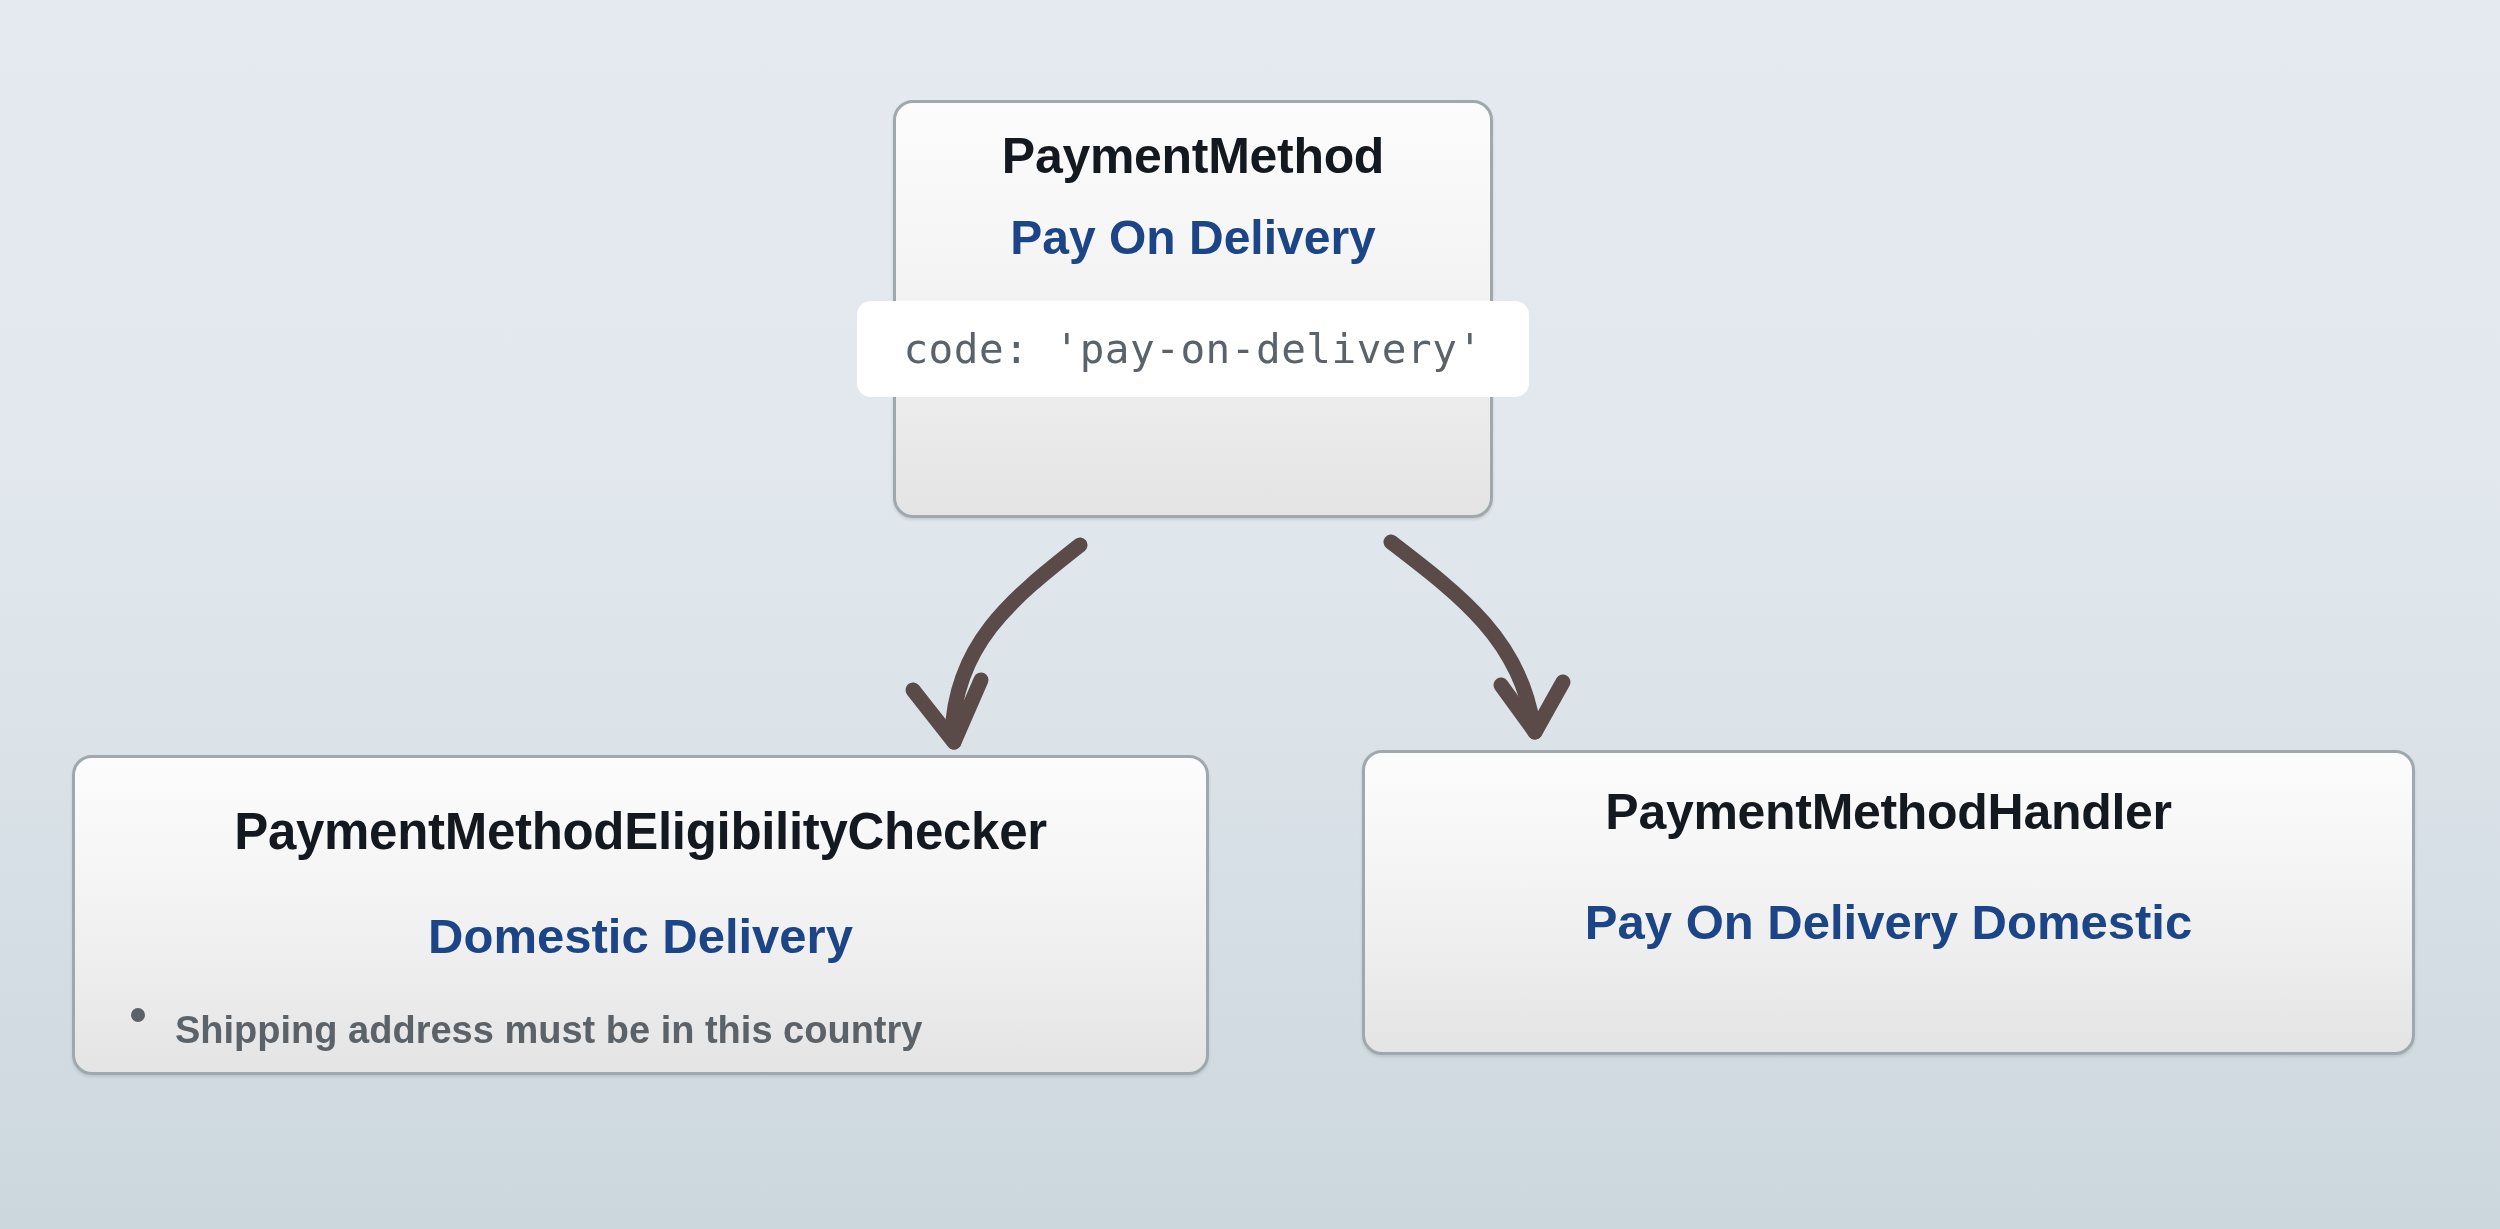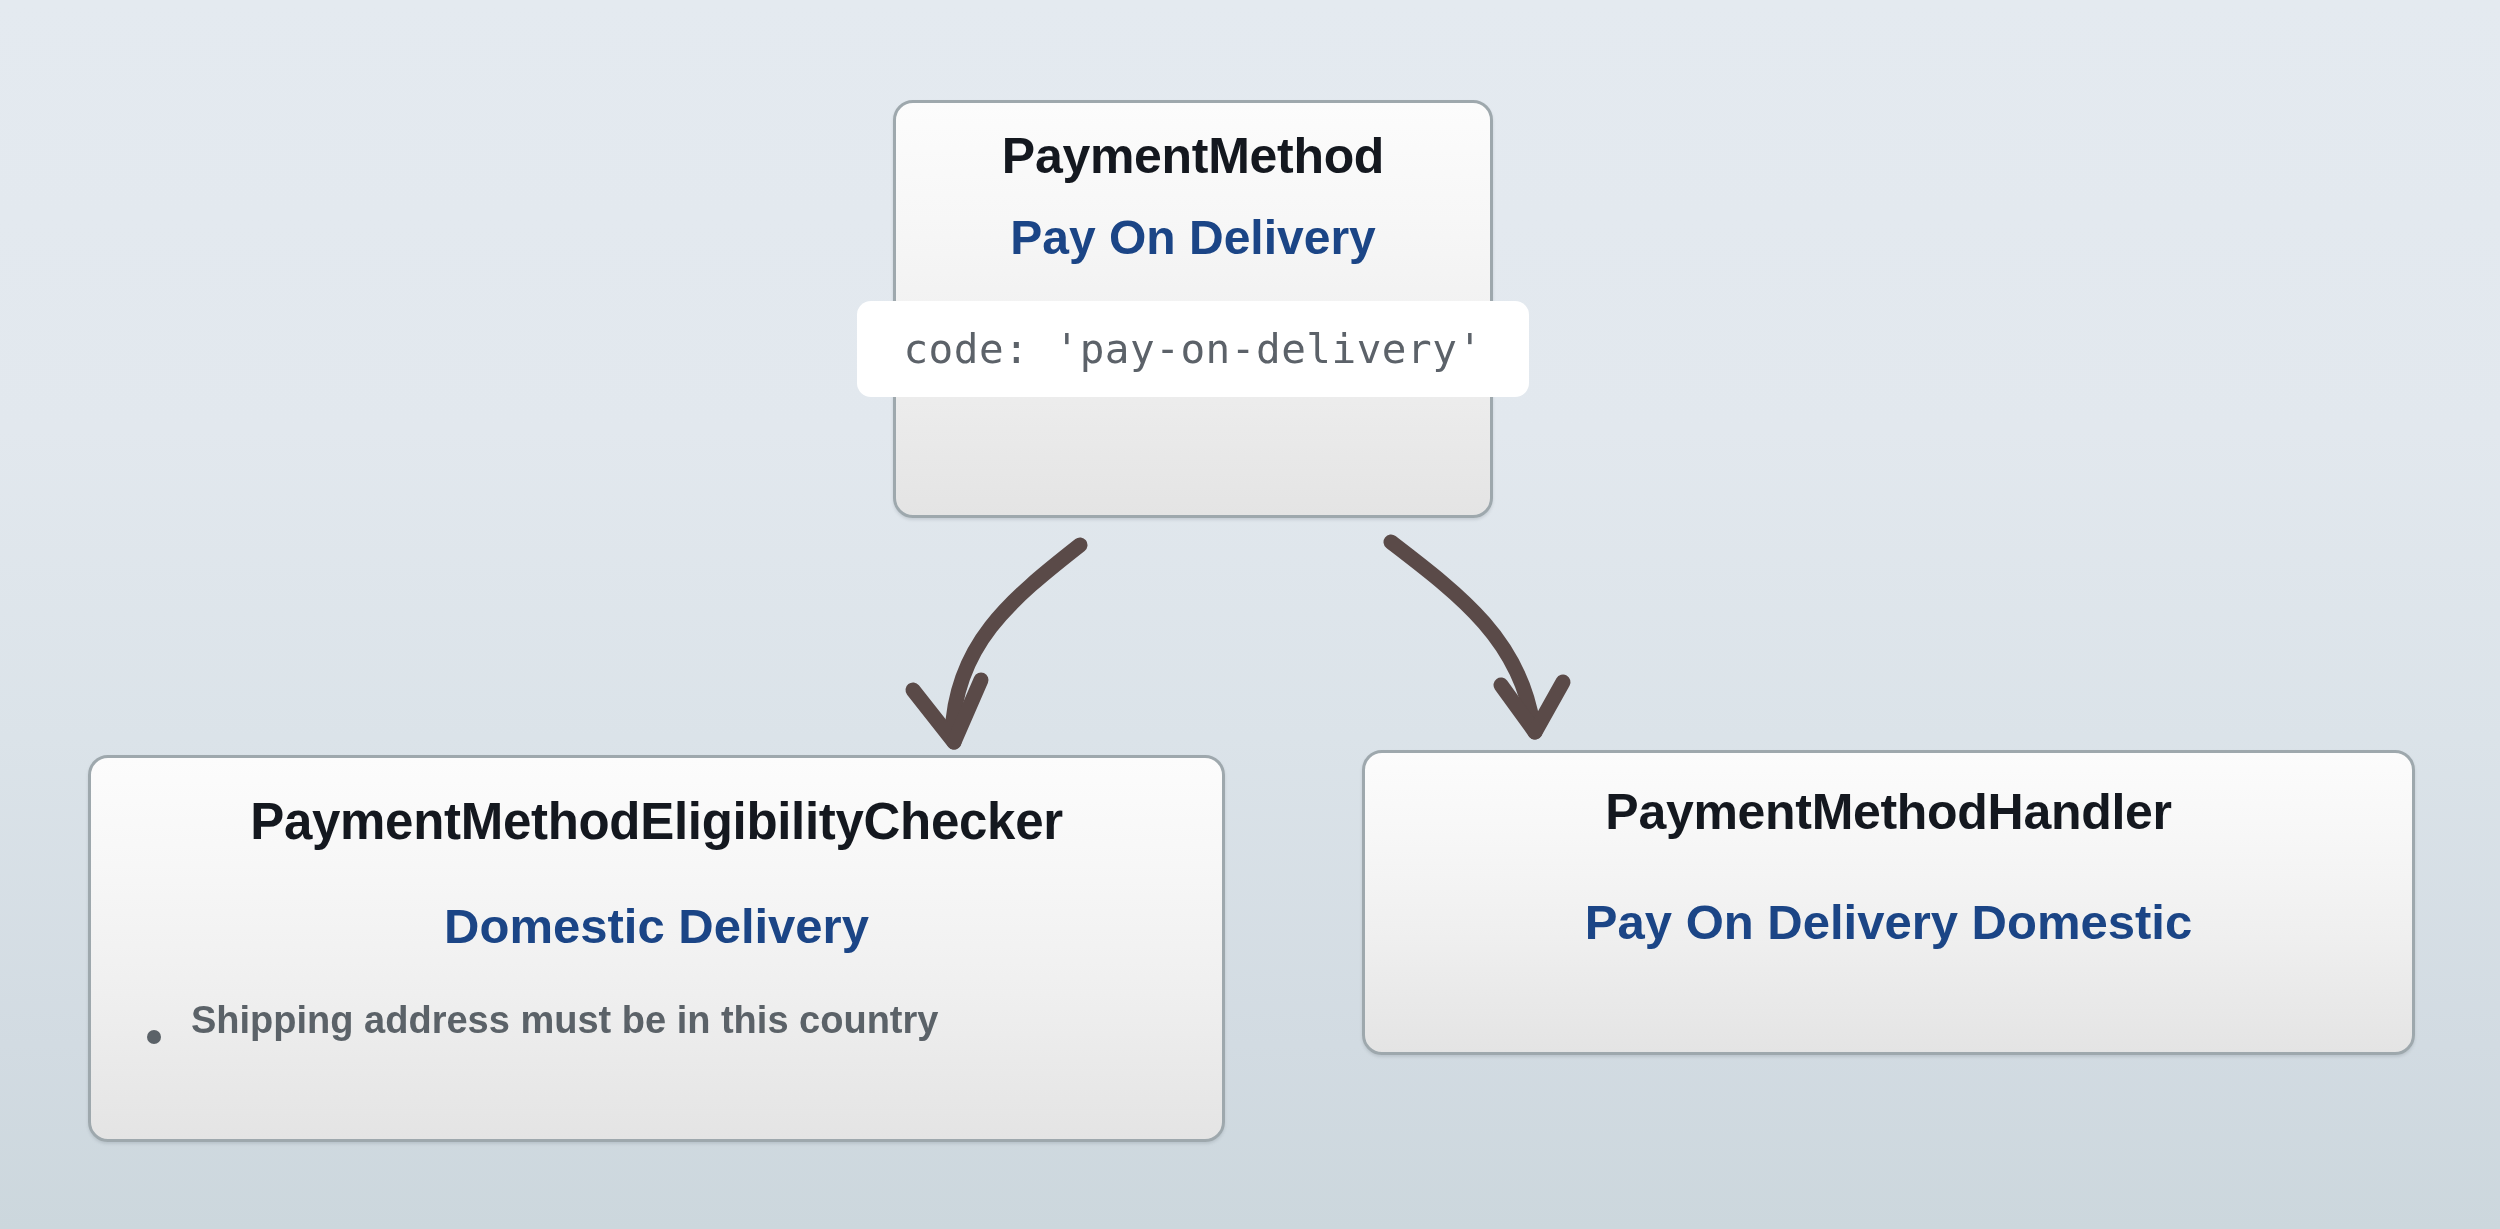--- a/index.html
+++ b/index.html
@@ -44,25 +44,25 @@
 
   #node-payment-method {
     left: 893px;
     top: 100px;
     width: 600px;
     height: 418px;
     padding-top: 26px;
   }
 
   #node-eligibility-checker {
-    left: 88px;
+    left: 72px;
     top: 755px;
     width: 1137px;
-    height: 387px;
-    padding-top: 36px;
+    height: 320px;
+    padding-top: 46px;
   }
 
   #node-handler {
     left: 1362px;
     top: 750px;
     width: 1053px;
     height: 305px;
     padding-top: 32px;
   }
 
@@ -118,21 +118,21 @@
     margin-top: 44px;
     padding: 0;
     list-style: none;
     width: 100%;
     box-sizing: border-box;
     padding-left: 56px;
   }
 
   .criteria-item {
     display: flex;
-    align-items: flex-end;
+    align-items: flex-start;
     font-size: 38px;
     font-weight: bold;
     color: #5b6268;
     line-height: 1.2;
     white-space: nowrap;
   }
 
   .criteria-bullet {
     width: 14px;
     height: 14px;

